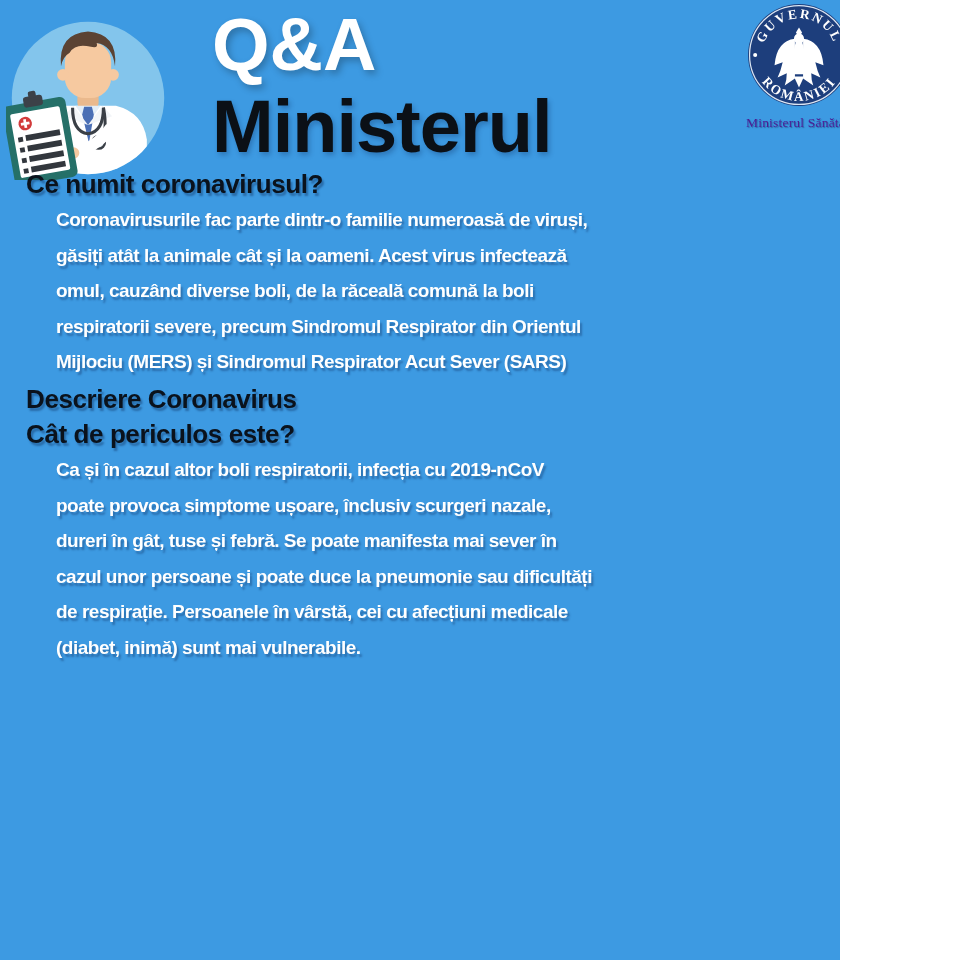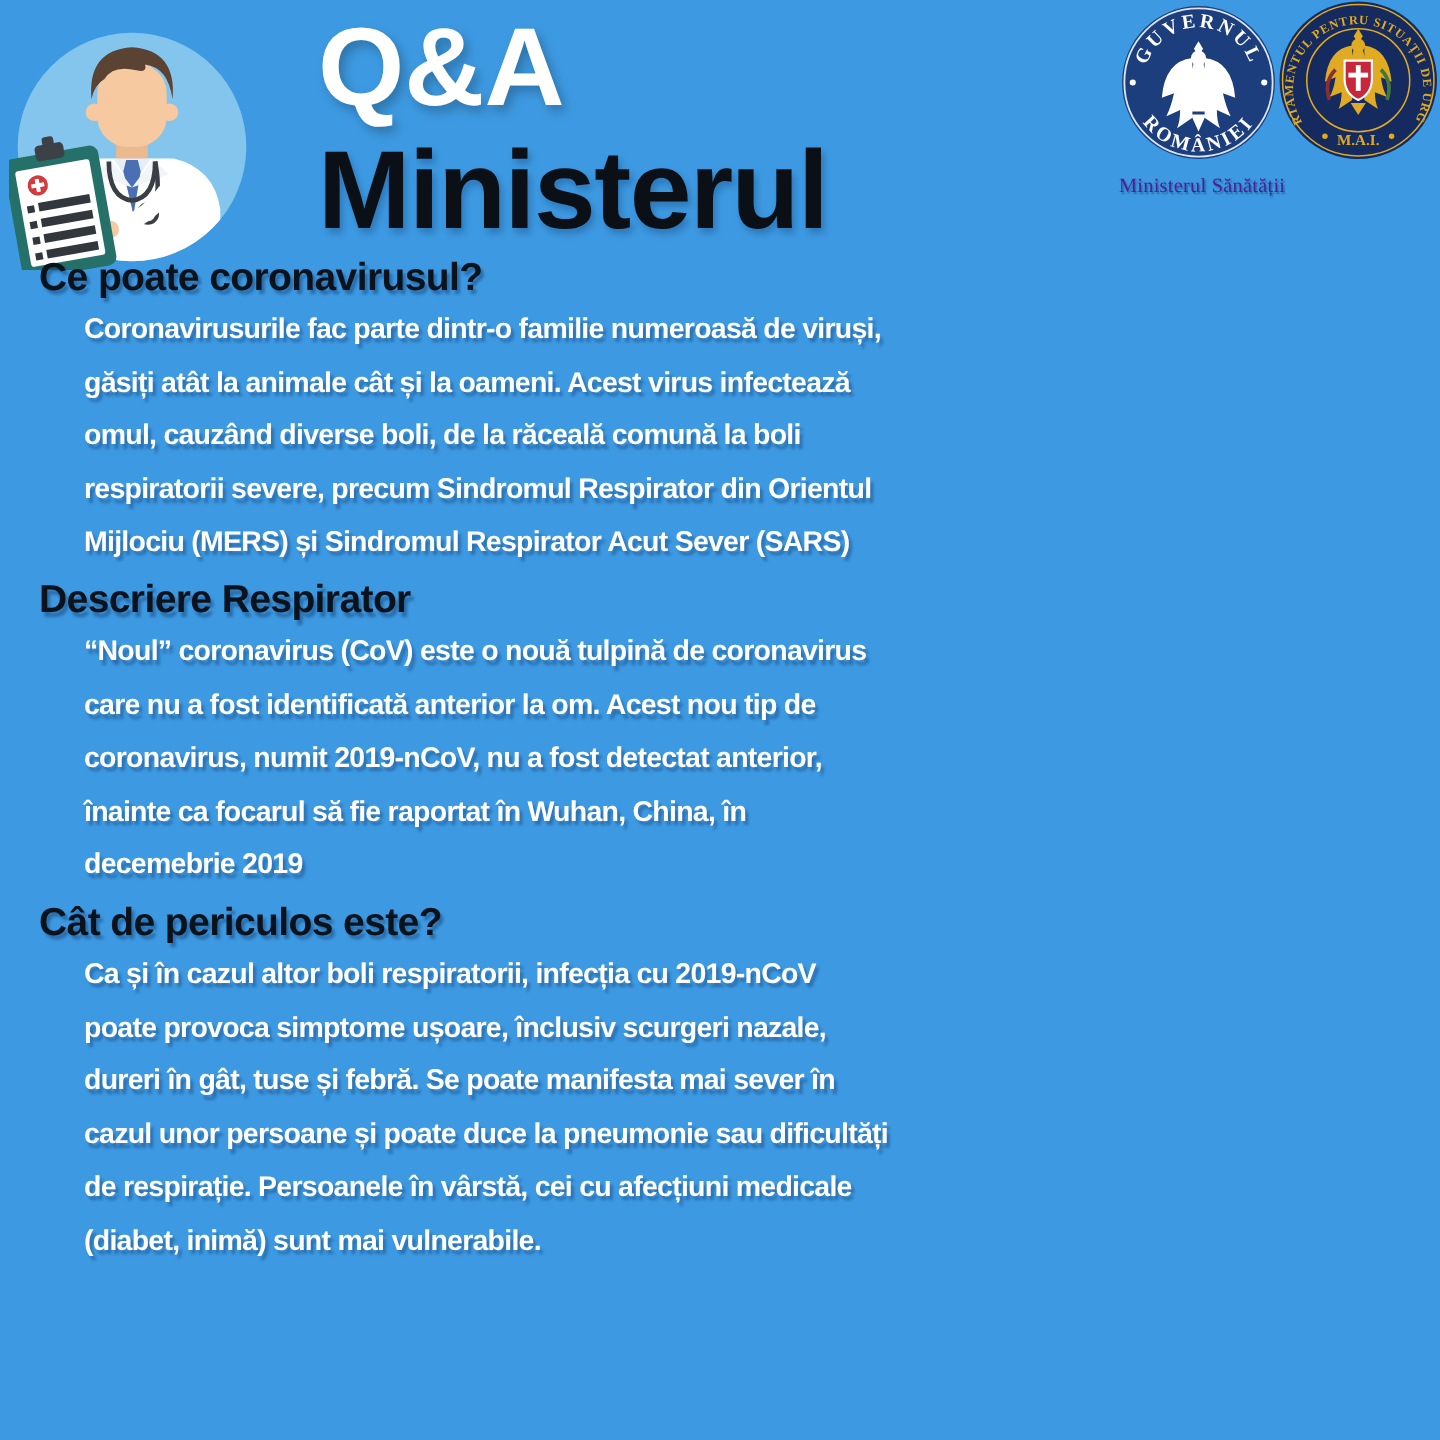--- a/index.html
+++ b/index.html
@@ -1,18 +1,18 @@
 <!DOCTYPE html>
 <html style="--bg: #3d9ae2; --title: #0b1016; --heading: #0a121c; --body: #ffffff;"><head>
 <meta charset="utf-8">
 <style>
   * { margin:0; padding:0; box-sizing:border-box; }
   html,body { width:960px; height:960px; }
   .poster {
-    position:relative; width:960px; height:960px; overflow:hidden;
+    position:relative; width:840px; height:960px; overflow:hidden;
     background:var(--bg,#3d9ae2);
     font-family:"Liberation Sans", sans-serif;
     padding-left:27px;
   }
   
   .doctor-badge { position:absolute; left:6px; top:16px; width:164px; height:164px; }
   
   .title-block { position:absolute; left:212px; top:2px; }
   .title-qa {
     font-size:74px; font-weight:bold; color:#ffffff; line-height:86px;
@@ -167,34 +167,29 @@
         <path d="M48 68 h10 l-5 8 Z" fill="#e0ab22"></path>
       </g>
       <circle cx="31" cy="90" r="1.8" fill="#e0ab22"></circle>
         <circle cx="75" cy="90" r="1.8" fill="#e0ab22"></circle>
       <text x="53" y="96" text-anchor="middle" font-family="Liberation Serif, serif" font-size="10" font-weight="bold" fill="#e0ab22">M.A.I.</text>
     </svg>
   </div>
 
   <main class="qa-content">
       <section class="qa-section">
-        <h2>Ce poate coronavirusul?</h2>
+        <h2>Ce numit coronavirusul?</h2>
         <p>Coronavirusurile fac parte dintr-o familie numeroasă de viruși,
 găsiți atât la animale cât și la oameni. Acest virus infectează
 omul, cauzând diverse boli, de la răceală comună la boli
 respiratorii severe, precum Sindromul Respirator din Orientul
 Mijlociu (MERS) și Sindromul Respirator Acut Sever (SARS)</p>
       </section>
       <section class="qa-section">
-        <h2>Descriere Respirator</h2>
-        <p>“Noul” coronavirus (CoV) este o nouă tulpină de coronavirus
-care nu a fost identificată anterior la om. Acest nou tip de
-coronavirus, numit 2019-nCoV, nu a fost detectat anterior,
-înainte ca focarul să fie raportat în Wuhan, China, în
-decemebrie 2019</p>
+        <h2>Descriere Coronavirus</h2>
       </section>
       <section class="qa-section">
         <h2>Cât de periculos este?</h2>
         <p>Ca și în cazul altor boli respiratorii, infecția cu 2019-nCoV
 poate provoca simptome ușoare, înclusiv scurgeri nazale,
 dureri în gât, tuse și febră. Se poate manifesta mai sever în
 cazul unor persoane și poate duce la pneumonie sau dificultăți
 de respirație. Persoanele în vârstă, cei cu afecțiuni medicale
 (diabet, inimă) sunt mai vulnerabile.</p>
       </section>

